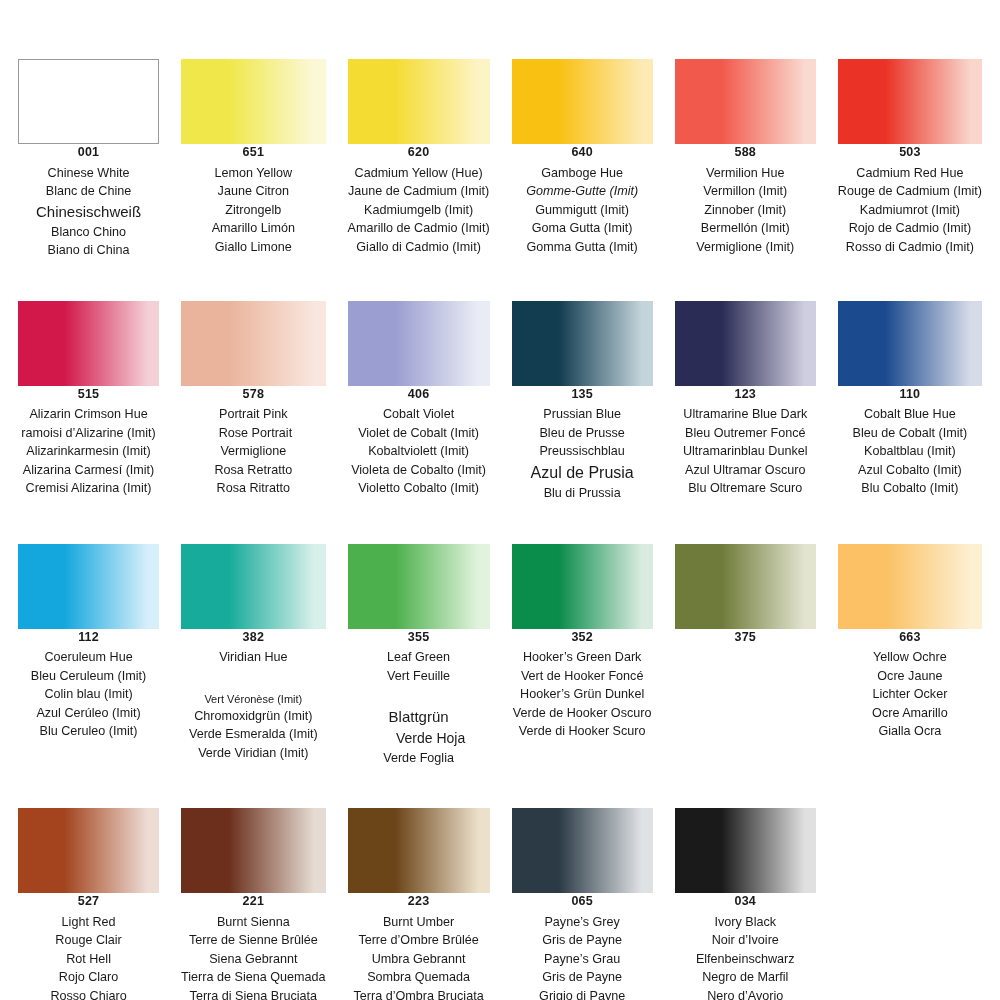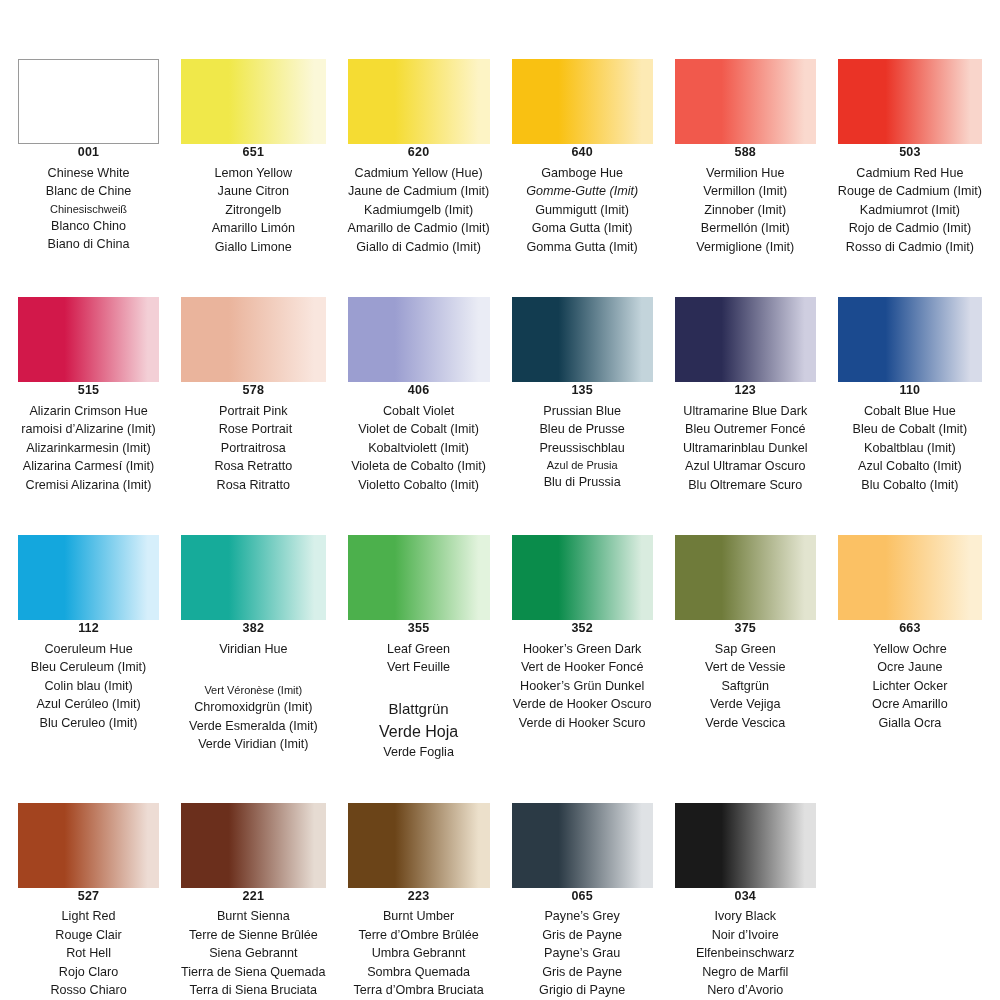--- a/index.html
+++ b/index.html
@@ -60,21 +60,21 @@
 </head>
 <body>
 
 <div id="grid">
     <div class="cell">
       <div class="swatch bordered" style="background: rgb(255, 255, 255);"></div>
       <div class="code">001</div>
       <div class="names">
         <div style="font-size: 12.6px;">Chinese White</div>
         <div style="font-size: 12.6px;">Blanc de Chine</div>
-        <div style="font-size: 11px;">Chinesischweiß</div>
+        <div style="font-size: 15px;">Chinesischweiß</div>
         <div style="font-size: 12.6px;">Blanco Chino</div>
         <div style="font-size: 12.6px;">Biano di China</div>
       </div>
     </div>
     <div class="cell">
       <div class="swatch" style="background: linear-gradient(to right, rgb(240, 232, 74) 0%, rgb(240, 232, 74) 33%, rgb(251, 248, 216) 92%, rgb(251, 248, 216) 100%);"></div>
       <div class="code">651</div>
       <div class="names">
         <div style="font-size: 12.6px;">Lemon Yellow</div>
         <div style="font-size: 12.6px;">Jaune Citron</div>
@@ -137,21 +137,21 @@
         <div style="font-size: 12.6px;">Alizarina Carmesí (Imit)</div>
         <div style="font-size: 12.6px;">Cremisi Alizarina (Imit)</div>
       </div>
     </div>
     <div class="cell">
       <div class="swatch" style="background: linear-gradient(to right, rgb(234, 180, 156) 0%, rgb(234, 180, 156) 33%, rgb(249, 230, 222) 92%, rgb(249, 230, 222) 100%);"></div>
       <div class="code">578</div>
       <div class="names">
         <div style="font-size: 12.6px;">Portrait Pink</div>
         <div style="font-size: 12.6px; text-align: right;">Rose Portrait</div>
-        <div style="font-size: 12.6px;">Portraitrosa</div>
+        <div style="font-size: 12.6px;">Vermiglione</div>
         <div style="font-size: 12.6px;">Rosa Retratto</div>
         <div style="font-size: 12.6px;">Rosa Ritratto</div>
       </div>
     </div>
     <div class="cell">
       <div class="swatch" style="background: linear-gradient(to right, rgb(155, 158, 208) 0%, rgb(155, 158, 208) 33%, rgb(234, 236, 245) 92%, rgb(234, 236, 245) 100%);"></div>
       <div class="code">406</div>
       <div class="names">
         <div style="font-size: 12.6px;">Cobalt Violet</div>
         <div style="font-size: 12.6px;">Violet de Cobalt (Imit)</div>
@@ -160,21 +160,21 @@
         <div style="font-size: 12.6px;">Violetto Cobalto (Imit)</div>
       </div>
     </div>
     <div class="cell">
       <div class="swatch" style="background: linear-gradient(to right, rgb(18, 60, 80) 0%, rgb(18, 60, 80) 33%, rgb(195, 212, 219) 92%, rgb(195, 212, 219) 100%);"></div>
       <div class="code">135</div>
       <div class="names">
         <div style="font-size: 12.6px;">Prussian Blue</div>
         <div style="font-size: 12.6px;">Bleu de Prusse</div>
         <div style="font-size: 12.6px;">Preussischblau</div>
-        <div style="font-size: 11px;">Azul de Prusia</div>
+        <div style="font-size: 16px;">Azul de Prusia</div>
         <div style="font-size: 12.6px;">Blu di Prussia</div>
       </div>
     </div>
     <div class="cell">
       <div class="swatch" style="background: linear-gradient(to right, rgb(43, 44, 85) 0%, rgb(43, 44, 85) 33%, rgb(207, 206, 224) 92%, rgb(207, 206, 224) 100%);"></div>
       <div class="code">123</div>
       <div class="names">
         <div style="font-size: 12.6px;">Ultramarine Blue Dark</div>
         <div style="font-size: 12.6px;">Bleu Outremer Foncé</div>
         <div style="font-size: 12.6px;">Ultramarinblau Dunkel</div>
@@ -215,45 +215,38 @@
         <div style="font-size: 12.6px;">Verde Viridian (Imit)</div>
       </div>
     </div>
     <div class="cell">
       <div class="swatch" style="background: linear-gradient(to right, rgb(76, 176, 76) 0%, rgb(76, 176, 76) 33%, rgb(226, 243, 221) 92%, rgb(226, 243, 221) 100%);"></div>
       <div class="code">355</div>
       <div class="names">
         <div style="font-size: 12.6px;">Leaf Green</div>
         <div style="font-size: 12.6px;">Vert Feuille</div>
         <div style="font-size: 15px; margin-top: 21px;">Blattgrün</div>
-        <div style="font-size: 16px;">Verde Hoja</div>
+        <div style="font-size: 14px; margin-left: 12px;">Verde Hoja</div>
         <div style="font-size: 12.6px;">Verde Foglia</div>
       </div>
     </div>
     <div class="cell">
       <div class="swatch" style="background: linear-gradient(to right, rgb(10, 140, 75) 0%, rgb(10, 140, 75) 33%, rgb(217, 236, 223) 92%, rgb(217, 236, 223) 100%);"></div>
       <div class="code">352</div>
       <div class="names">
         <div style="font-size: 12.6px;">Hooker’s Green Dark</div>
         <div style="font-size: 12.6px;">Vert de Hooker Foncé</div>
         <div style="font-size: 12.6px;">Hooker’s Grün Dunkel</div>
         <div style="font-size: 12.6px;">Verde de Hooker Oscuro</div>
         <div style="font-size: 12.6px;">Verde di Hooker Scuro</div>
       </div>
     </div>
     <div class="cell">
       <div class="swatch" style="background: linear-gradient(to right, rgb(111, 123, 58) 0%, rgb(111, 123, 58) 33%, rgb(226, 228, 207) 92%, rgb(226, 228, 207) 100%);"></div>
       <div class="code">375</div>
-      <div class="names">
-        <div style="font-size: 12.6px;">Sap Green</div>
-        <div style="font-size: 12.6px;">Vert de Vessie</div>
-        <div style="font-size: 12.6px;">Saftgrün</div>
-        <div style="font-size: 12.6px;">Verde Vejiga</div>
-        <div style="font-size: 12.6px;">Verde Vescica</div>
-      </div>
     </div>
     <div class="cell">
       <div class="swatch" style="background: linear-gradient(to right, rgb(251, 193, 100) 0%, rgb(251, 193, 100) 33%, rgb(253, 239, 210) 92%, rgb(253, 239, 210) 100%);"></div>
       <div class="code">663</div>
       <div class="names">
         <div style="font-size: 12.6px;">Yellow Ochre</div>
         <div style="font-size: 12.6px;">Ocre Jaune</div>
         <div style="font-size: 12.6px;">Lichter Ocker</div>
         <div style="font-size: 12.6px;">Ocre Amarillo</div>
         <div style="font-size: 12.6px;">Gialla Ocra</div>

